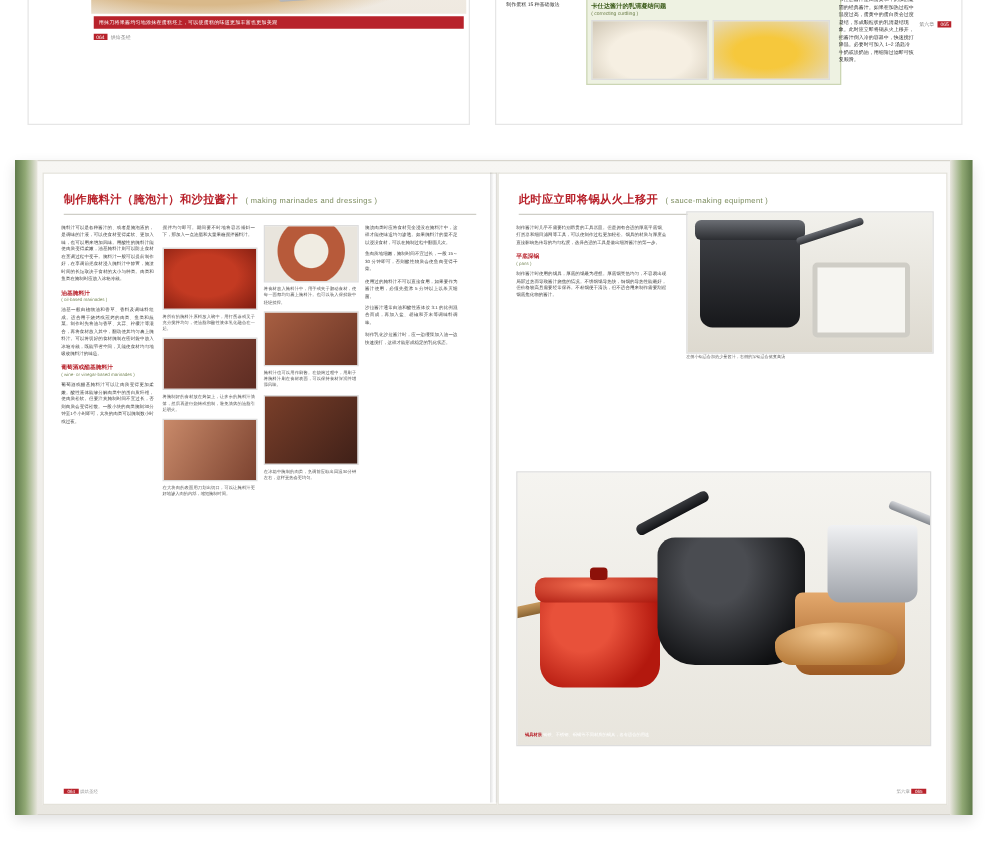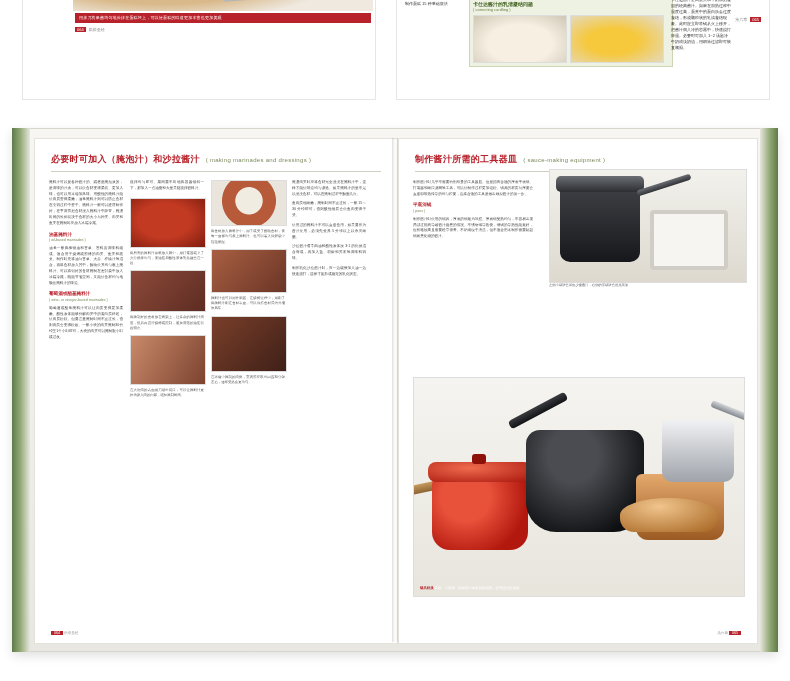--- a/index.html
+++ b/index.html
@@ -210,21 +210,21 @@
   </div>
 
   <div class="book">
     <div class="book-edge"></div>
     <div class="book-bind-l"></div>
     <div class="book-bind-r"></div>
 
     <div class="page page-l">
       <div class="hd">
         <h2>
-          <span>必要时可加入（腌泡汁）和沙拉酱汁</span>
+          <span>制作腌料汁（腌泡汁）和沙拉酱汁</span>
           <span class="en">( making marinades and dressings )</span>
         </h2>
       </div>
       <div class="rule"></div>
 
       <div class="cols">
         <div class="col">
           <p>腌料汁可以是各种酱汁的、或者是腌泡液的，是调味的汁液，可以使食材变得柔软、更加入味，也可以用来增加风味。用酸性的腌料汁能使肉质变得柔嫩，油基腌料汁则可以防止食材在烹调过程中变干。腌料汁一般可以提前制作好，在享调前把食材浸入腌料汁中静置，腌渍时间的长短取决于食材的大小与种类。肉类和鱼类在腌制时应放入冰箱冷藏。</p>
           <div class="sub">
             <span>油基腌料汁</span>
@@ -270,21 +270,21 @@
         <span class="pg">064</span>
         <span>烘焙圣经</span>
       </div>
     </div>
 
     <div class="gutter"></div>
 
     <div class="page page-r">
       <div class="hd">
         <h2>
-          <span>制作酱汁所需的工具器皿</span>
+          <span>此时应立即将锅从火上移开</span>
           <span class="en">( sauce-making equipment )</span>
         </h2>
       </div>
       <div class="rule"></div>
 
       <div class="cols">
         <div class="col" style="width:120px;">
           <p>制作酱汁时几乎不需要特别昂贵的工具器皿。但是拥有合适的厚底平底锅、打蛋器和细目滤网等工具，可以使制作过程更加轻松。锅具的材质与厚度会直接影响热传导的均匀程度，选择合适的工具是做出细滑酱汁的第一步。</p>
           <div class="sub">
             <span>平底深锅</span>

